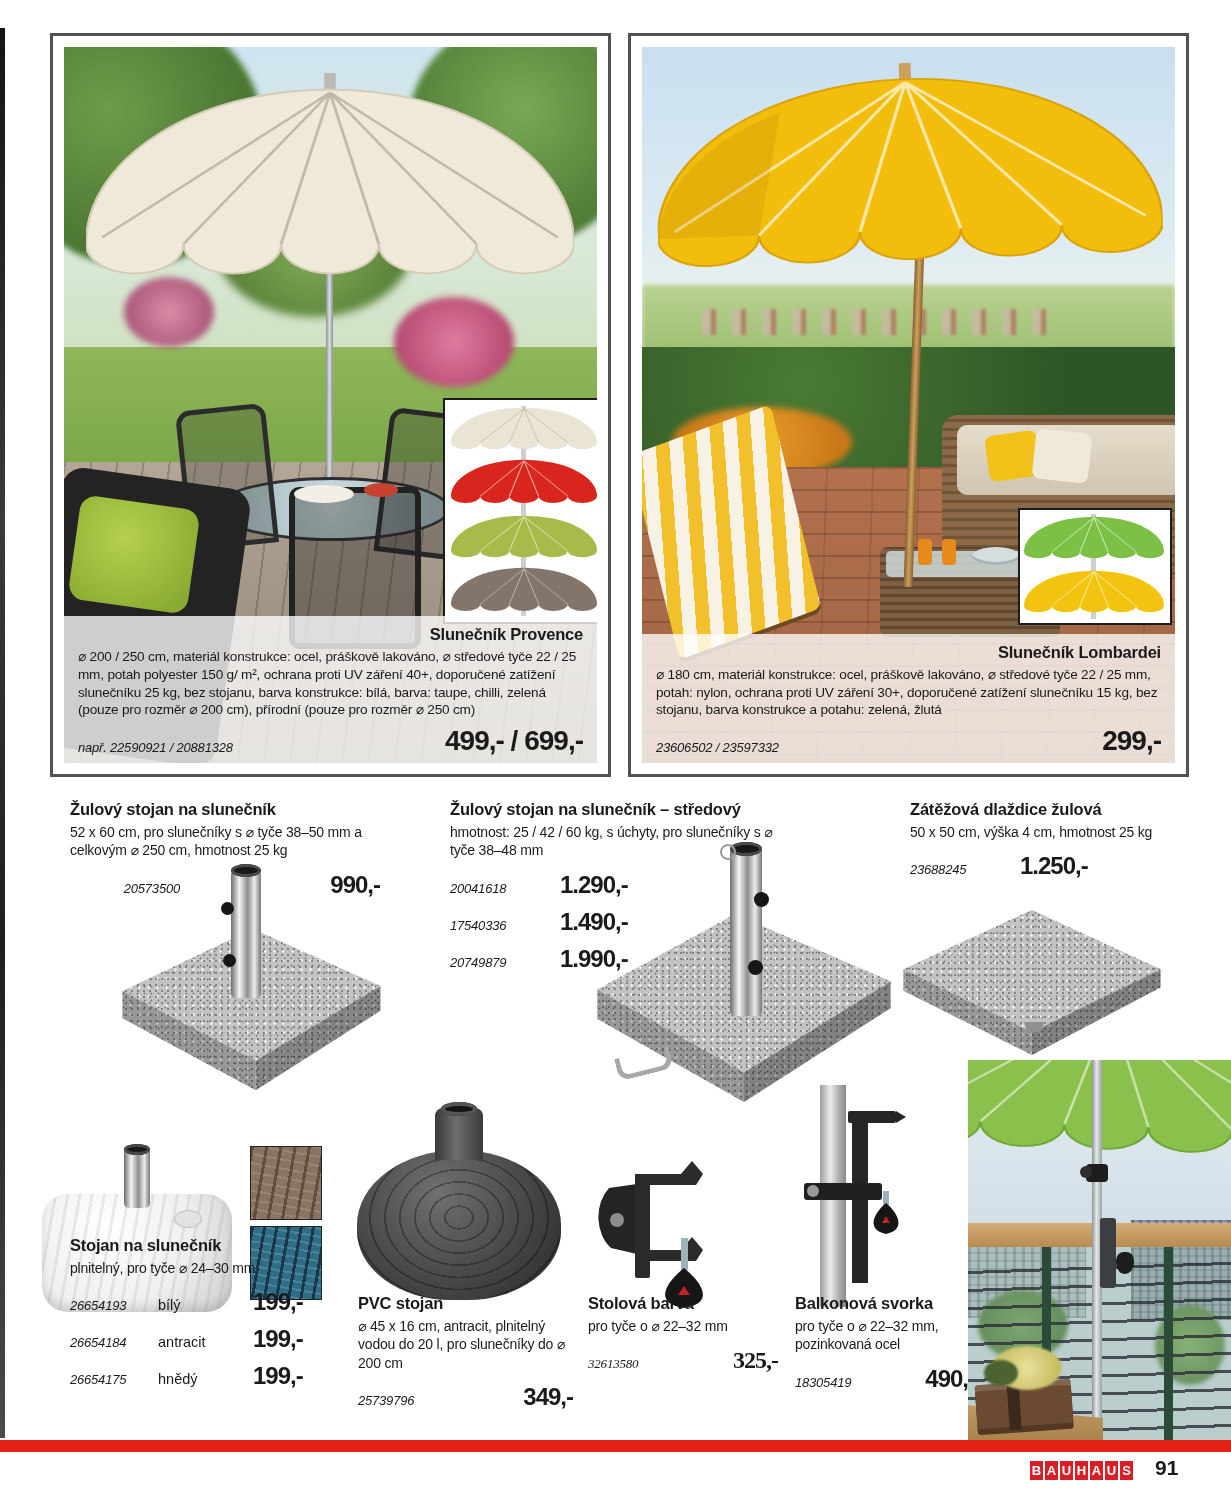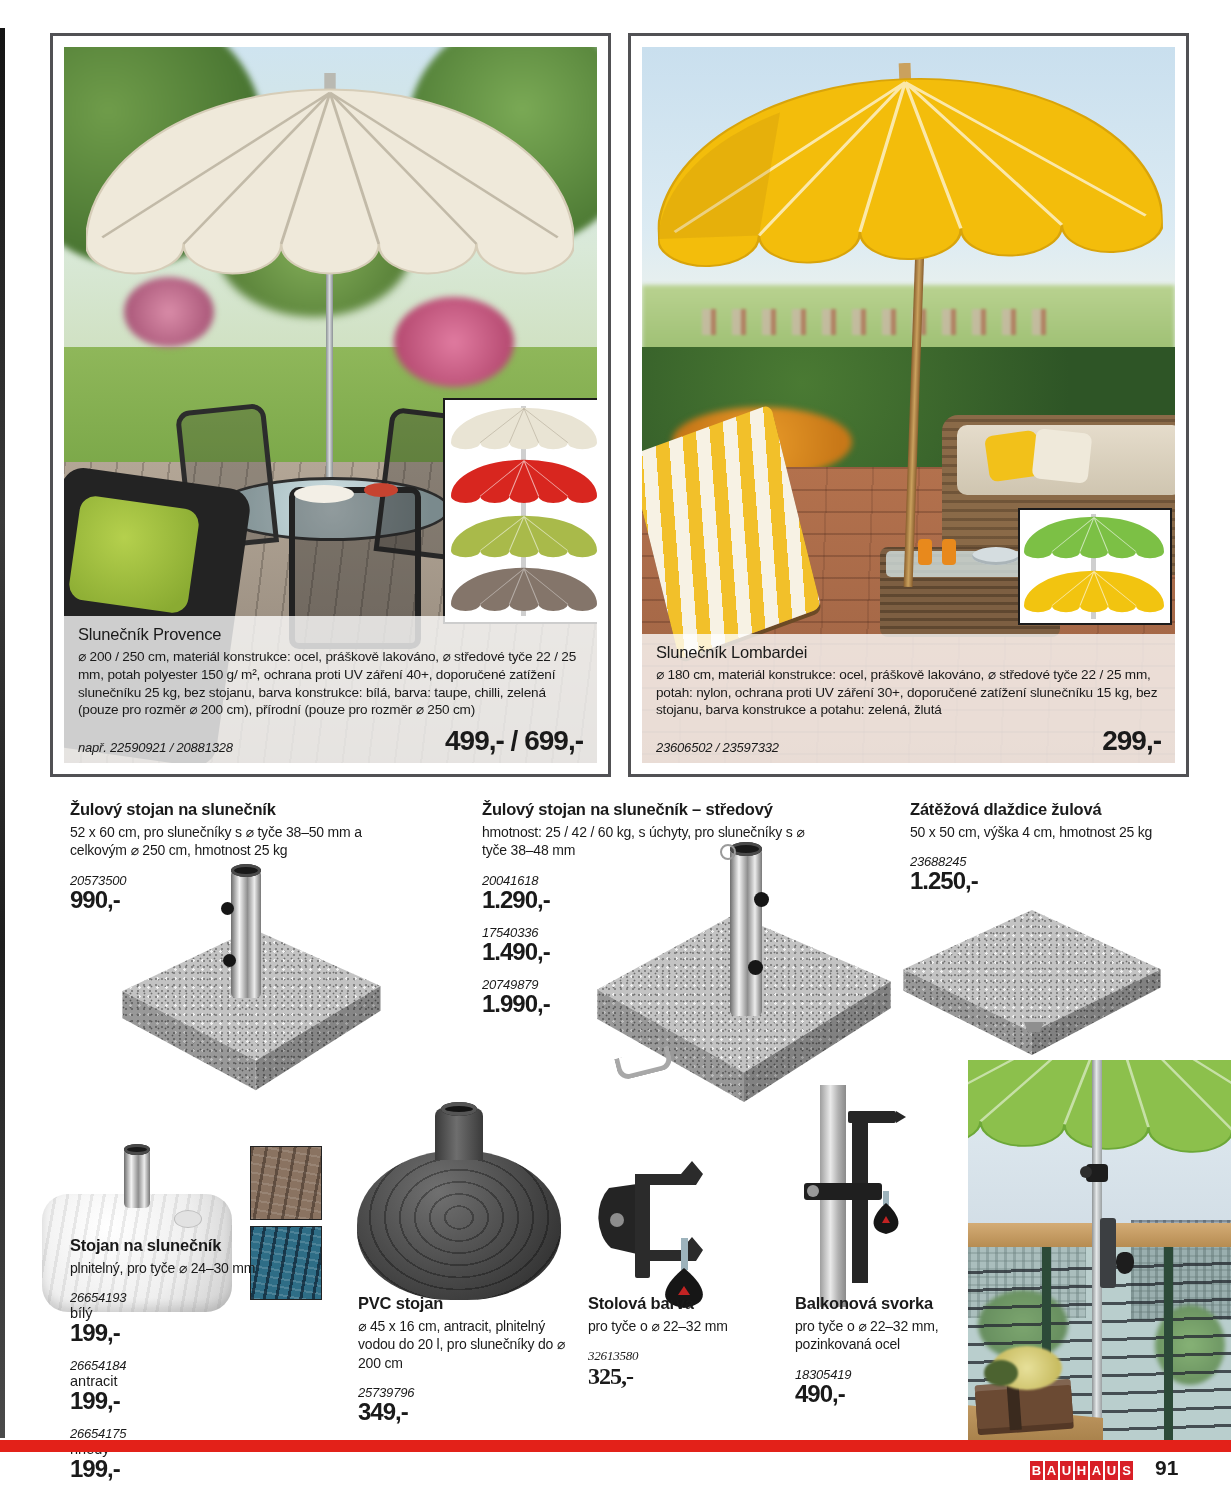--- a/index.html
+++ b/index.html
@@ -5,29 +5,29 @@
   html,body{margin:0;padding:0;background:#fff;}
   #page{position:relative;width:1231px;height:1502px;background:#fff;overflow:hidden;
         font-family:"Liberation Sans","DejaVu Sans",sans-serif;color:#1a1a1a;}
   .abs{position:absolute;}
   
   .card{position:absolute;top:33px;width:561px;height:744px;border:3px solid #515154;
         background:#fff;box-sizing:border-box;padding:11px;}
   .photo{position:relative;width:533px;height:716px;overflow:hidden;}
   .overlay{position:absolute;left:0;right:0;bottom:0;background:rgba(255,255,255,0.78);
            padding:9px 14px 8px 14px;}
-  .h-title{font-weight:normal;font-size:16.5px;letter-spacing:-0.2px;margin-bottom:4px;}
+  .h-title{font-weight:bold;font-size:16.5px;letter-spacing:-0.2px;margin-bottom:4px;text-align:right;}
   .h-desc{font-size:13.6px;line-height:1.3;letter-spacing:-0.2px;}
   .h-bottom{display:flex;justify-content:space-between;align-items:flex-end;margin-top:8px;}
   .art{font-style:italic;font-size:13px;letter-spacing:-0.2px;}
   .price-lg{font-weight:800;font-size:28px;letter-spacing:-1px;line-height:1;}
   
   .p-title{font-weight:bold;font-size:16.5px;letter-spacing:-0.2px;}
   .p-desc{font-size:14px;line-height:1.32;letter-spacing:-0.2px;margin-top:4px;}
-  .row{display:flex;align-items:baseline;margin-top:13px;flex-direction:column;}
+  .row{display:flex;align-items:baseline;margin-top:13px;}
   .row .art{width:110px;flex:none;}
   .price-md{font-weight:800;font-size:24px;letter-spacing:-1px;line-height:1;}
   .vcol{width:95px;flex:none;font-size:14.5px;}
   
   .gran{background-color:#c3c3c3;
     background-image:radial-gradient(circle,#858585 0.9px,transparent 1.3px),
                      radial-gradient(circle,#f1f1f1 1px,transparent 1.5px),
                      radial-gradient(circle,#6e6e6e 0.8px,transparent 1.1px);
     background-size:6px 6px,9px 9px,7px 7px;
     background-position:0 0,3px 4px,1px 2px;}
@@ -169,36 +169,36 @@
           <span class="art">23606502 / 23597332</span>
           <span class="price-lg">299,-</span>
         </div>
       </div>
     </div>
   </div>
 
   <div class="abs" style="left:70px;top:800px;width:310px;">
     <div class="p-title">Žulový stojan na slunečník</div>
     <div class="p-desc">52 x 60 cm, pro slunečníky s ⌀ tyče 38–50 mm a celkovým ⌀ 250 cm, hmotnost 25 kg</div>
-    <div class="row" style="justify-content:space-between;">
+    <div class="row" style="justify-content:space-between;text-align:right;">
       <span class="art">20573500</span>
       <span class="price-md">990,-</span>
     </div>
   </div>
   <div class="abs" style="left:105px;top:862px;width:290px;height:248px;">
     <div class="gran face" style="clip-path:polygon(6% 52%,51% 27%,95% 50%,52% 80%);"></div>
     <div class="gran face dark" style="clip-path:polygon(6% 52%,52% 80%,52% 92%,6% 63%);"></div>
     <div class="gran face dark" style="clip-path:polygon(95% 50%,52% 80%,52% 92%,95% 60%);filter:brightness(0.68);"></div>
     <div class="tube" style="left:126px;top:8px;width:30px;height:128px;"></div>
     <div class="tube-top" style="left:126px;top:2px;width:30px;height:13px;"></div>
     <div class="knob" style="left:116px;top:40px;"></div>
     <div class="knob" style="left:118px;top:92px;"></div>
   </div>
 
-  <div class="abs" style="left:450px;top:800px;width:330px;margin-left:32px;">
+  <div class="abs" style="left:450px;top:800px;width:330px;">
     <div class="p-title">Žulový stojan na slunečník – středový</div>
     <div class="p-desc">hmotnost: 25 / 42 / 60 kg, s úchyty, pro slunečníky s ⌀ tyče 38–48 mm</div>
     <div class="row">
       <span class="art">20041618</span>
       <span class="price-md">1.290,-</span>
     </div>
     <div class="row">
       <span class="art">17540336</span>
       <span class="price-md">1.490,-</span>
     </div>

